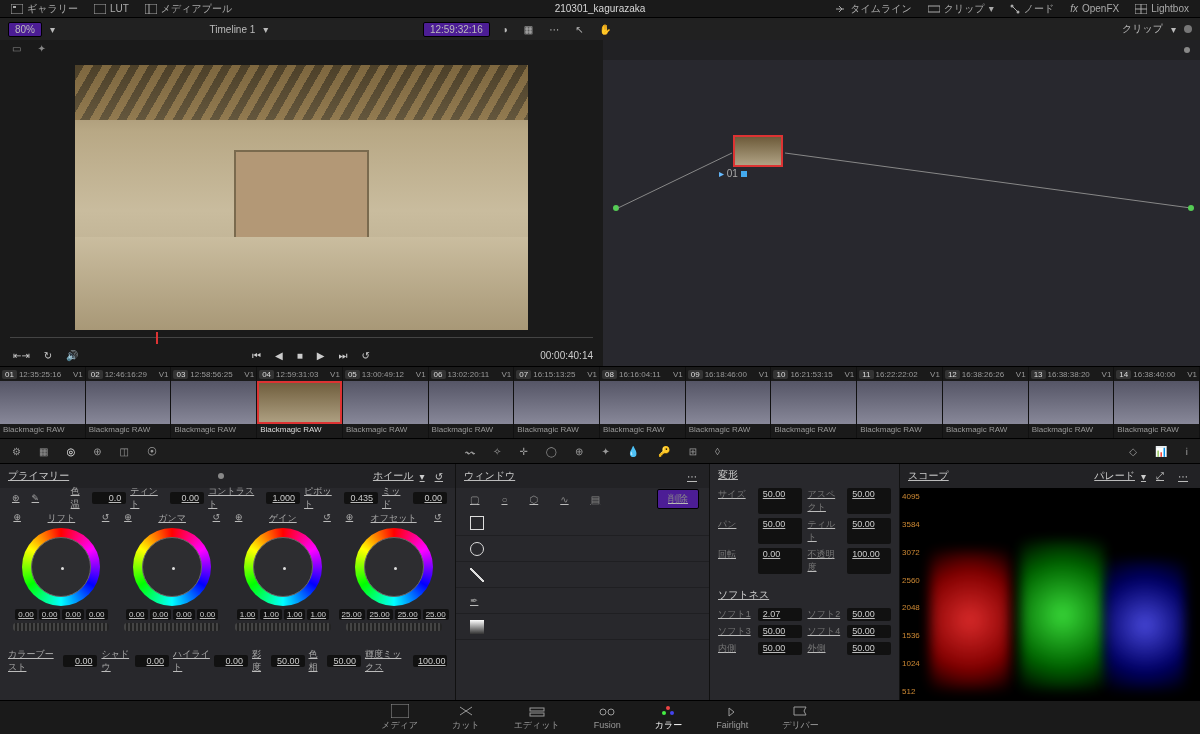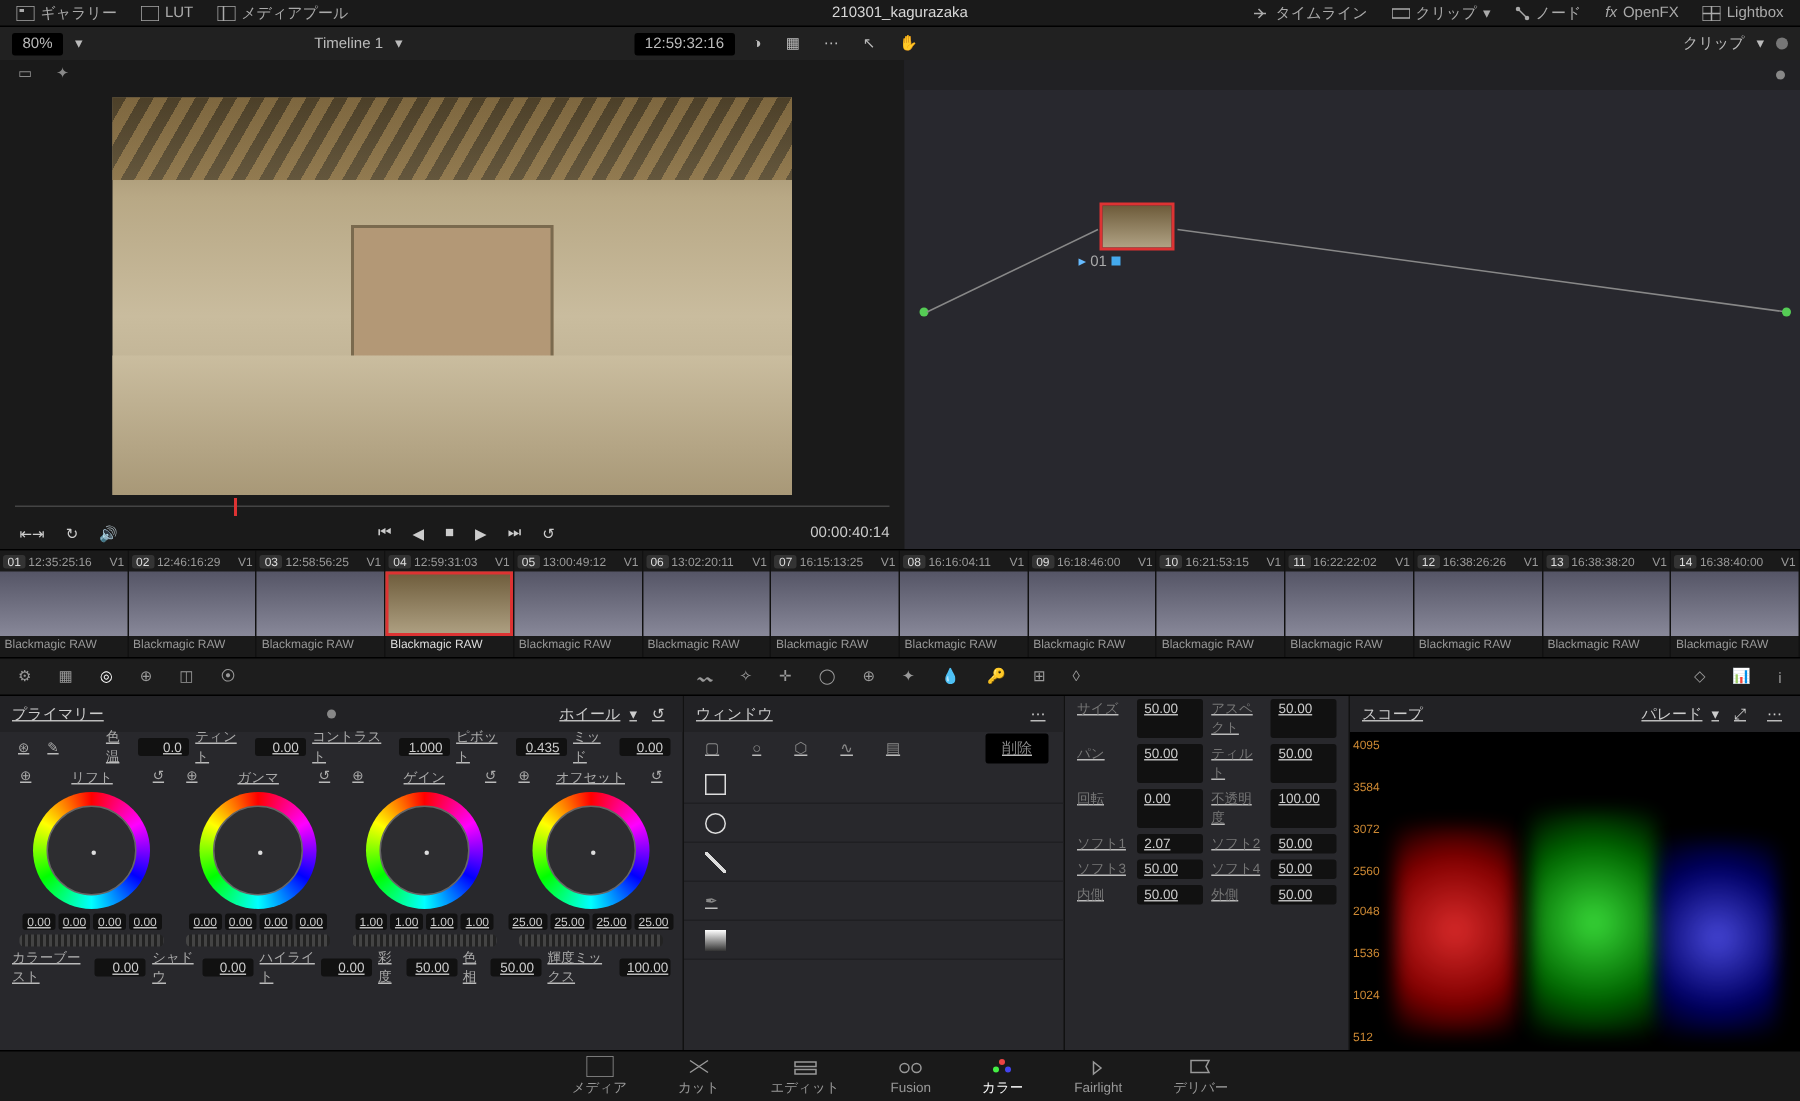--- a/index.html
+++ b/index.html
@@ -3,21 +3,21 @@
 <meta charset="utf-8">
 <style>
 * { margin:0; padding:0; box-sizing:border-box; font-family:"Hiragino Sans","Meiryo",Arial,sans-serif; }
 body { background:#1a1a1a; color:#bbb; font-size:10px; width:1200px; height:734px; overflow:hidden; user-select:none; }
 .row { display:flex; align-items:center; }
 .topbar { height:18px; background:#1a1a1a; border-bottom:1px solid #000; padding:0 6px; gap:6px; }
 .top-item { display:flex; align-items:center; gap:4px; padding:0 5px; height:16px; color:#aaa; cursor:pointer; }
 .tc { position:absolute; left:50%; transform:translateX(-50%); color:#d8d8d8; font-weight:500; }
 .spacer { flex:1; }
 .subbar { height:22px; background:#212121; padding:0 8px; gap:8px; }
-.field { background:#000000; border:1px solid #000; padding:1px 6px; color:#bbb; border-radius:2px; }
+.field { background:#4c1d95; border:1px solid #000; padding:1px 6px; color:#bbb; border-radius:2px; }
 .main { display:flex; height:326px; }
 .viewer { width:603px; background:#1a1a1a; display:flex; flex-direction:column; }
 .shot { margin:8px 75px 0; height:280px; background:linear-gradient(180deg,#8d7a5a 0%,#b8a885 25%,#c9bc9e 55%,#b0a284 100%); position:relative; }
 .roof { position:absolute; top:0; left:0; right:0; height:55px; background:repeating-linear-gradient(120deg,rgba(0,0,0,.3) 0 8px,rgba(150,120,70,.4) 8px 16px),linear-gradient(#6d5b3a,#8f7c57); }
 .door { position:absolute; left:35%; width:30%; top:32%; height:38%; background:#b39876; border:2px solid #7a6a4e; }
 .floor { position:absolute; bottom:0; left:0; right:0; height:35%; background:linear-gradient(#cabd9f,#a89877); }
 .scrub { height:8px; margin:4px 10px; position:relative; }
 .scrub::before { content:""; position:absolute; top:3px; left:0; right:0; height:1px; background:#444; }
 .play { position:absolute; left:25%; top:-2px; width:2px; height:12px; background:#d33; }
 .transport { height:22px; display:flex; align-items:center; padding:0 10px; gap:8px; color:#ccc; }
@@ -426,21 +426,21 @@
   <div class="wheel"></div>
   <div class="wheel-vals">
             <span class="v">25.00</span>
             <span class="v">25.00</span>
             <span class="v">25.00</span>
             <span class="v">25.00</span>
           </div>
   <div class="strip"></div>
         </div>
       </div>
-    <div class="param-row" style="margin-top:2px">
+    <div class="param-row" style="margin-top:18px">
       <span>カラーブースト</span>
         <span class="val">0.00</span>
       <span>シャドウ</span>
         <span class="val">0.00</span>
       <span>ハイライト</span>
         <span class="val">0.00</span>
       <span>彩度</span>
         <span class="val">50.00</span>
       <span>色相</span>
         <span class="val">50.00</span>
@@ -475,38 +475,40 @@
       </div>
     <div class="shape-row">
         <span>✒</span>
       </div>
     <div class="shape-row">
         <span class="shape-icon" style="background:linear-gradient(#fff,#333)"></span>
       </div>
   </div>
 
   <div class="panel" style="width:190px">
+    <div class="grp-hdr">変形</div>
     <div class="grp-row">
         <span>サイズ</span>
         <span class="val">50.00</span>
         <span>アスペクト</span>
         <span class="val">50.00</span>
       </div>
     <div class="grp-row">
         <span>パン</span>
         <span class="val">50.00</span>
         <span>ティルト</span>
         <span class="val">50.00</span>
       </div>
     <div class="grp-row">
         <span>回転</span>
         <span class="val">0.00</span>
         <span>不透明度</span>
         <span class="val">100.00</span>
       </div>
+    <div class="grp-hdr" style="margin-top:8px">ソフトネス</div>
     <div class="grp-row">
         <span>ソフト1</span>
         <span class="val">2.07</span>
         <span>ソフト2</span>
         <span class="val">50.00</span>
       </div>
     <div class="grp-row">
         <span>ソフト3</span>
         <span class="val">50.00</span>
         <span>ソフト4</span>

